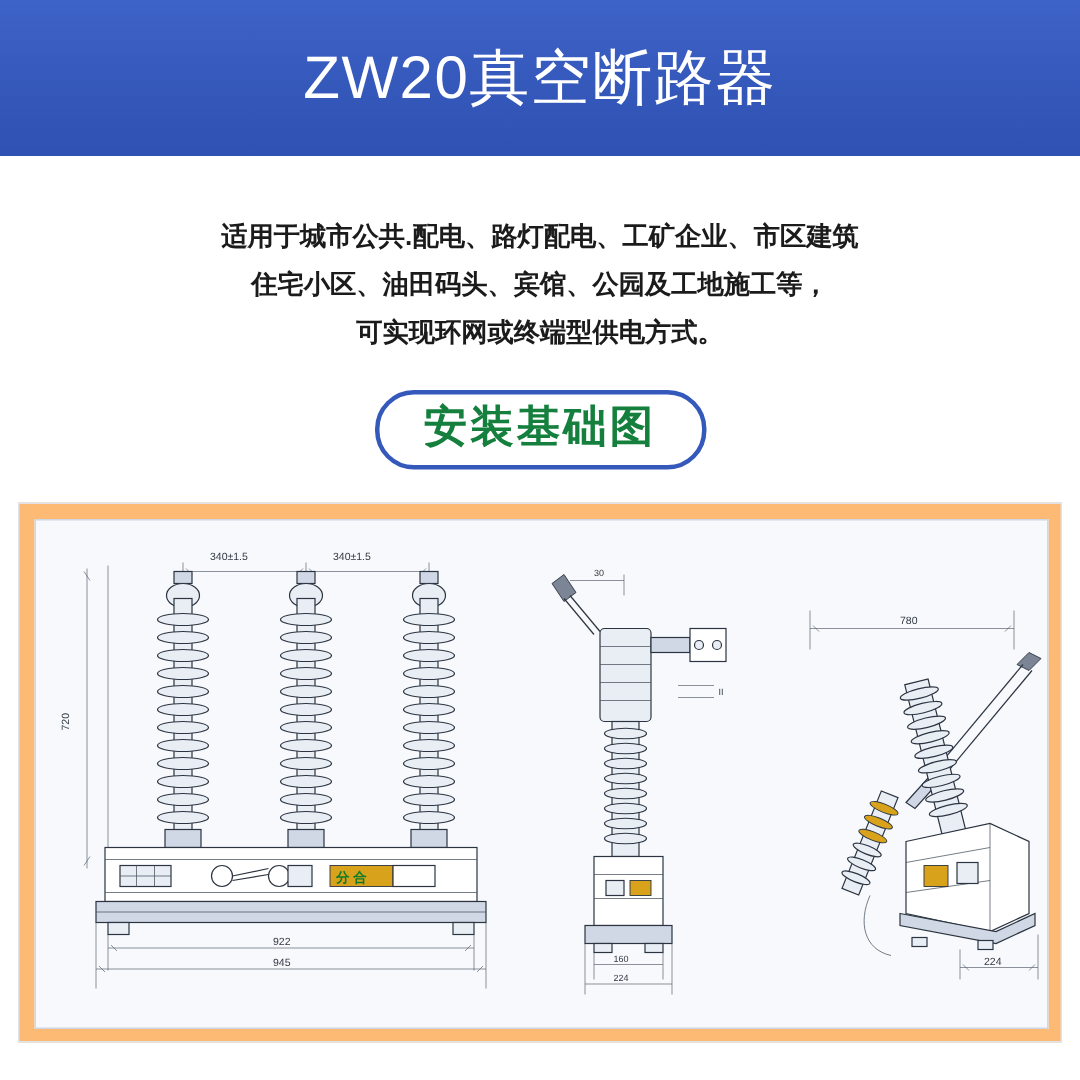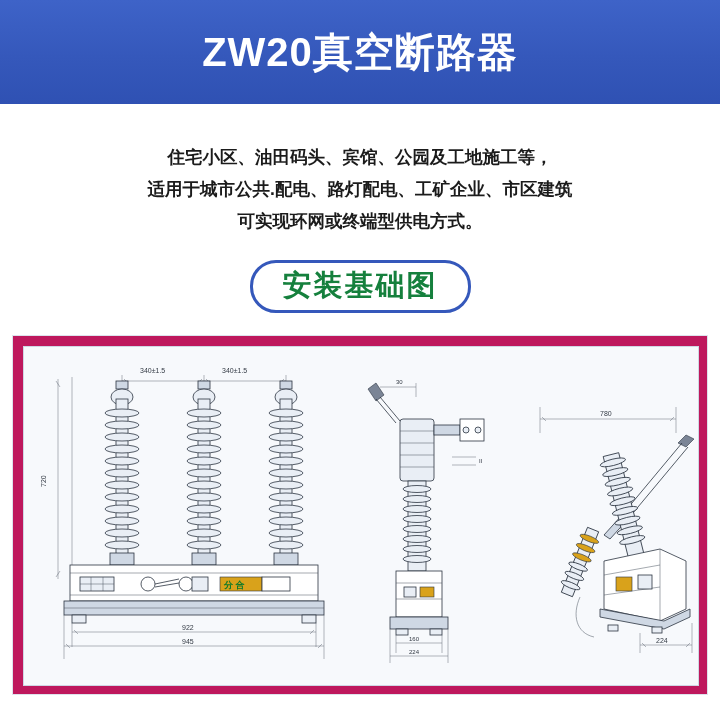--- a/index.html
+++ b/index.html
@@ -18,21 +18,21 @@
     width: 720px;
     height: 104px;
     background: linear-gradient(180deg, #3e63c8 0%, #3558bb 55%, #2f51b3 100%);
     display: flex;
     align-items: center;
     justify-content: center;
   }
   .banner-title {
     color: #ffffff;
     font-size: 40px;
-    font-weight: bold;
+    font-weight: normal;
     letter-spacing: 1px;
     text-align: left;
     line-height: 1.1;
   }
 
   
   .desc {
     margin-top: 38px;
     text-align: center;
     color: #1b1b1b;
@@ -60,21 +60,21 @@
     line-height: 1.1;
     background: #ffffff;
   }
 
   
   .panel {
     position: relative;
     margin: 22px auto 0 auto;
     width: 696px;
     height: 360px;
-    background: #be185d;
+    background: #fdba74;
     border: 1px solid #dde3ec;
   }
   .panel-inner {
     position: absolute;
     left: 10px; top: 10px;
     width: 676px; height: 340px;
     background: #f7f9fc;
     border: 1px solid #cfd7e4;
   }
   .svg-holder { position: absolute; left: 0; top: 0; width: 676px; height: 340px; }
@@ -107,22 +107,22 @@
 </head>
 <body>
 
 <div class="page">
 
   <div class="banner">
     <div class="banner-title">ZW20真空断路器</div>
   </div>
 
   <div class="desc">
+    <span class="desc-line">适用于城市公共.配电、路灯配电、工矿企业、市区建筑</span>
     <span class="desc-line">住宅小区、油田码头、宾馆、公园及工地施工等，</span>
-    <span class="desc-line">适用于城市公共.配电、路灯配电、工矿企业、市区建筑</span>
     <span class="desc-line">可实现环网或终端型供电方式。</span>
   </div>
 
   <div class="pill-wrap">
     <div class="pill">安装基础图</div>
   </div>
 
   <div class="panel">
     <div class="panel-inner">
       <svg class="svg-holder" viewBox="0 0 676 340" xmlns="http://www.w3.org/2000/svg">

